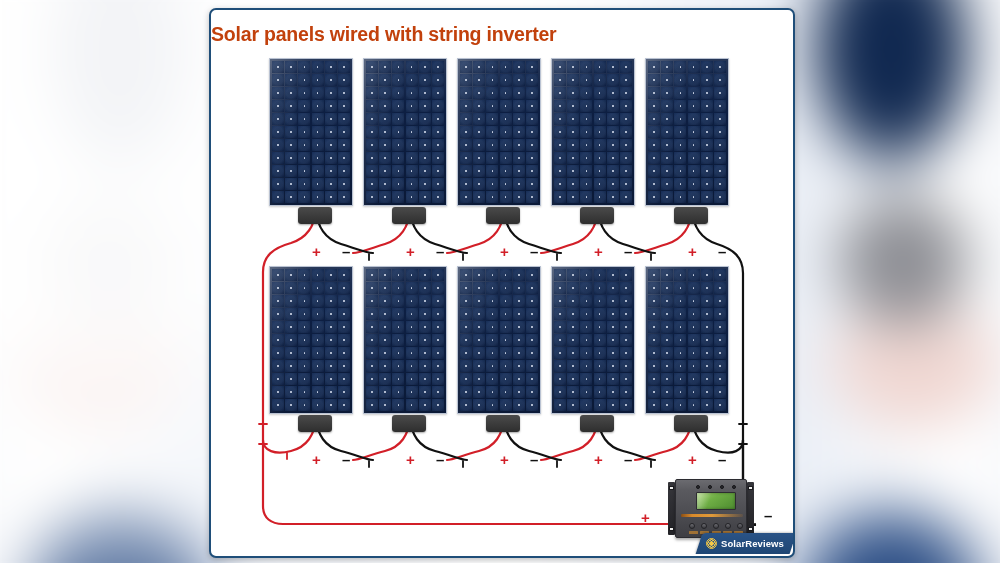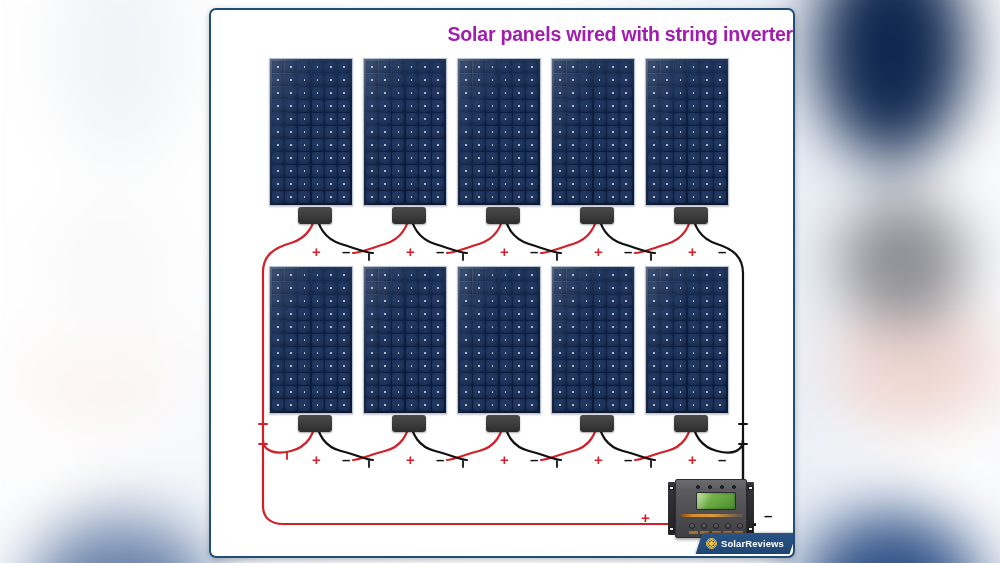--- a/index.html
+++ b/index.html
@@ -33,22 +33,22 @@
     position:absolute;left:209px;top:8px;width:582px;height:546px;
     background:#ffffff;
     border:2px solid #1f4e79;
     border-radius:7px;
     box-shadow:0 2px 6px rgba(0,0,0,.25);
     overflow:hidden;
   }
 
   #title{
     position:absolute;left:0;right:0;top:13px;
-    text-align:right;
-    color:#a21caf;
+    text-align:left;
+    color:#c2410c;
     font-size:19.5px;
     font-weight:bold;
     letter-spacing:-.2px;
   }
 
   
   #stage{position:absolute;left:0;top:0;width:582px;height:546px;}
   #wires{position:absolute;left:0;top:0;width:582px;height:546px;}
 
   

